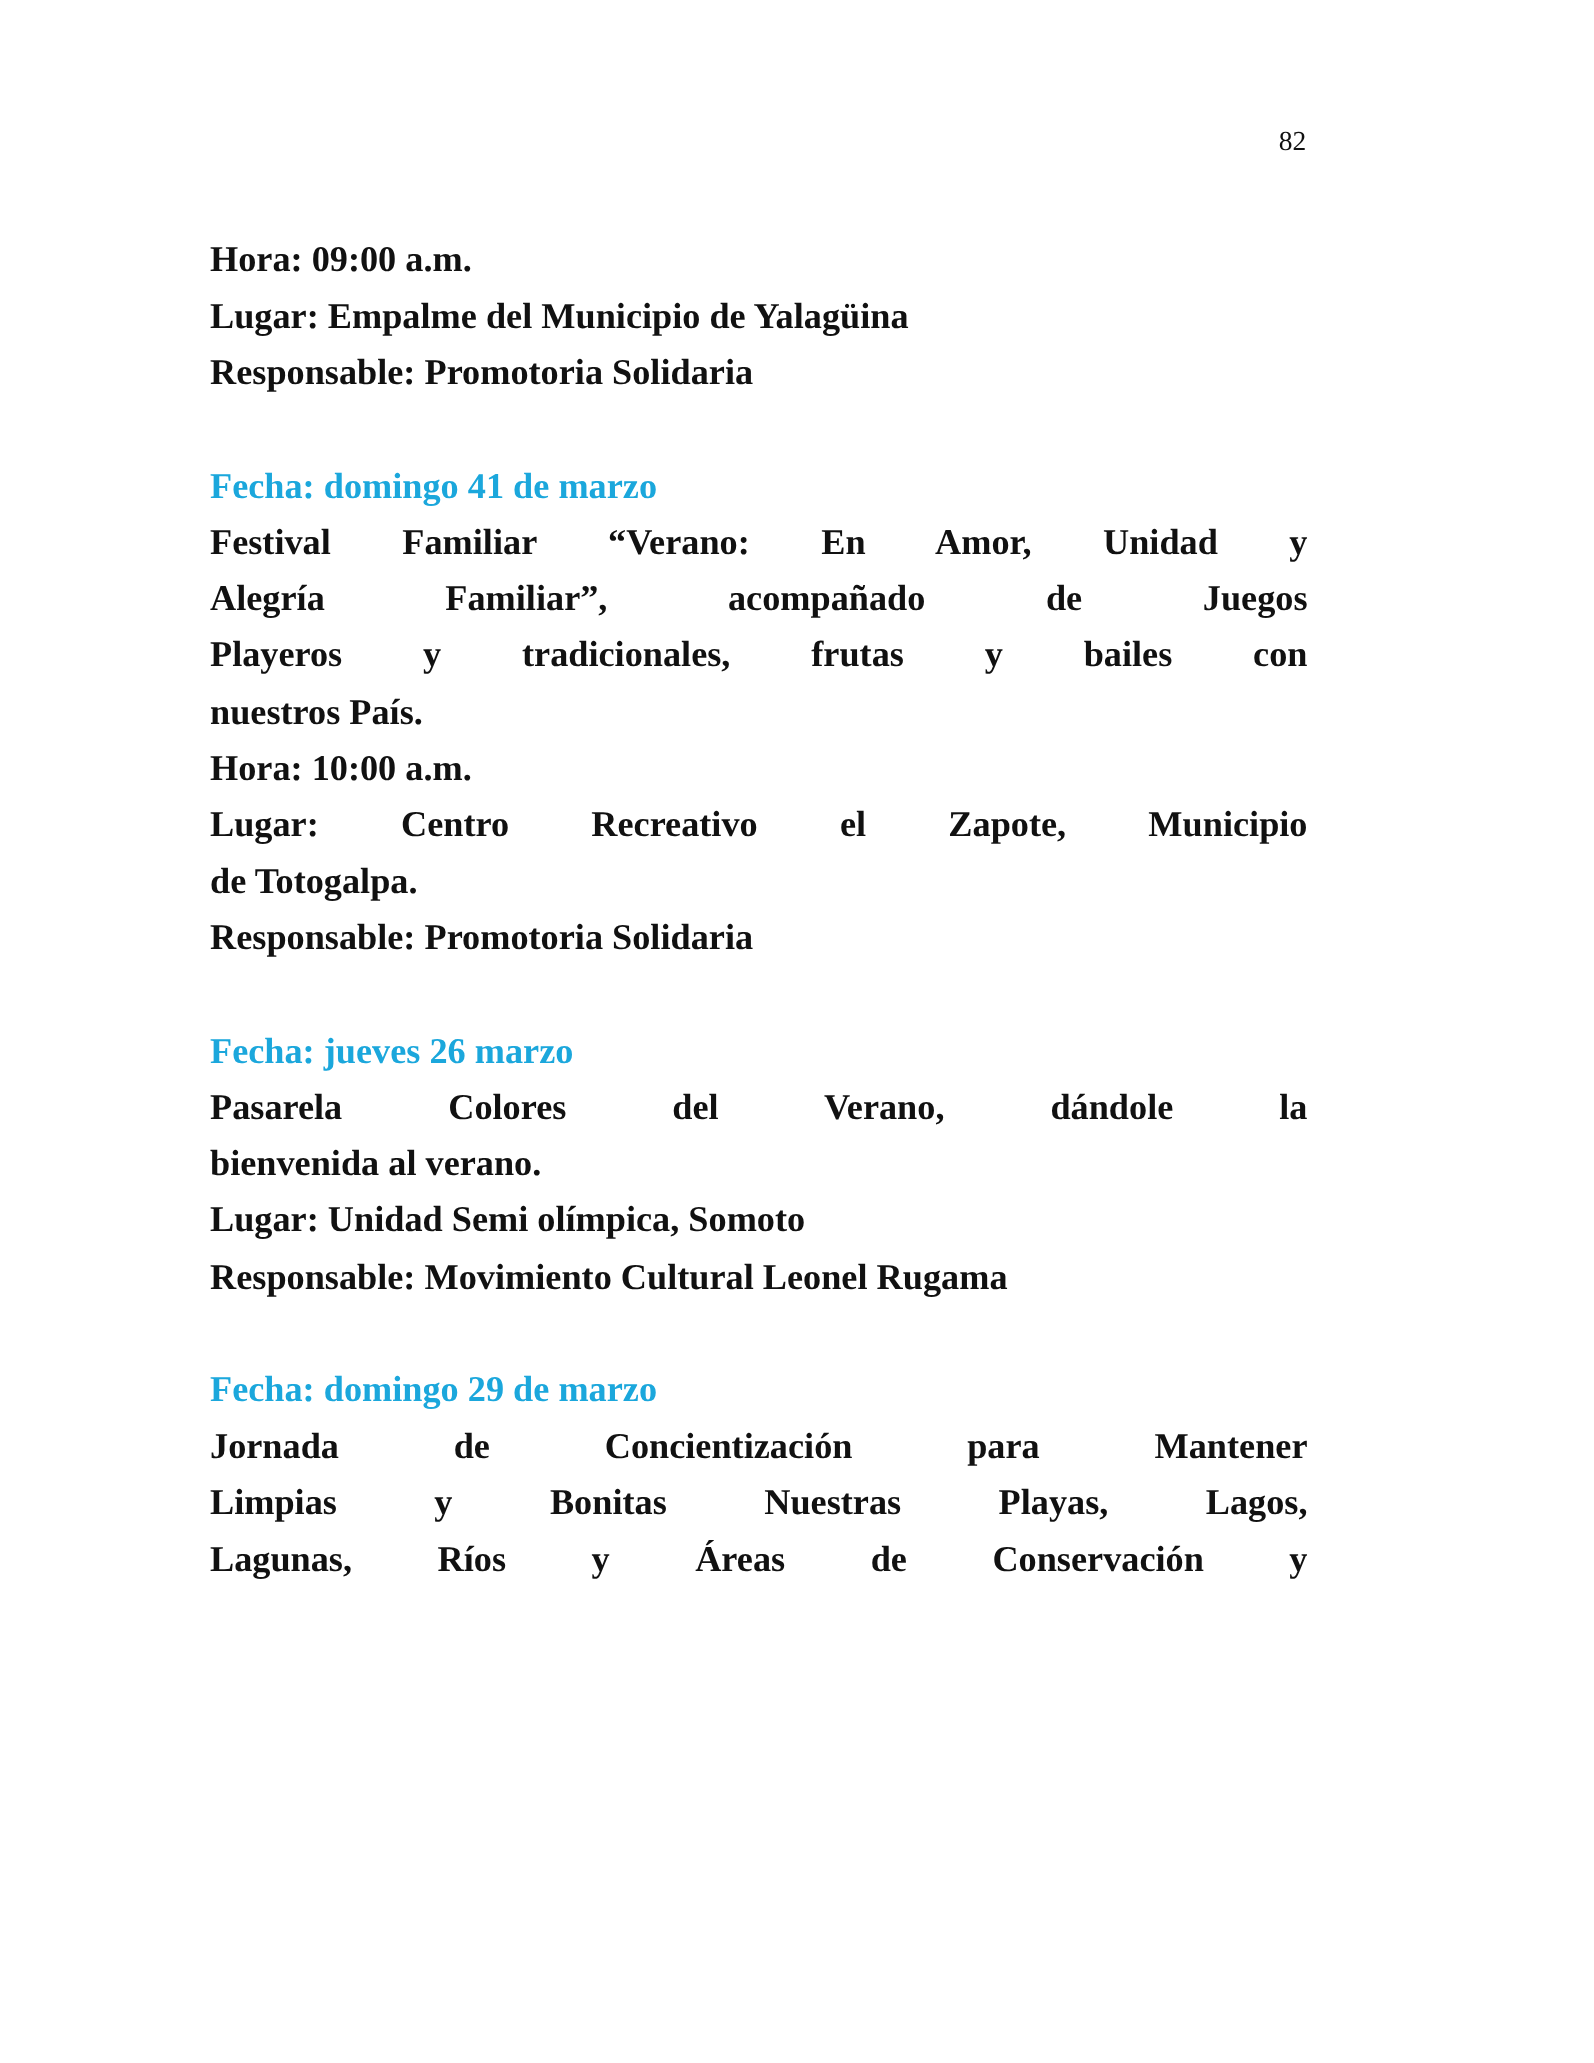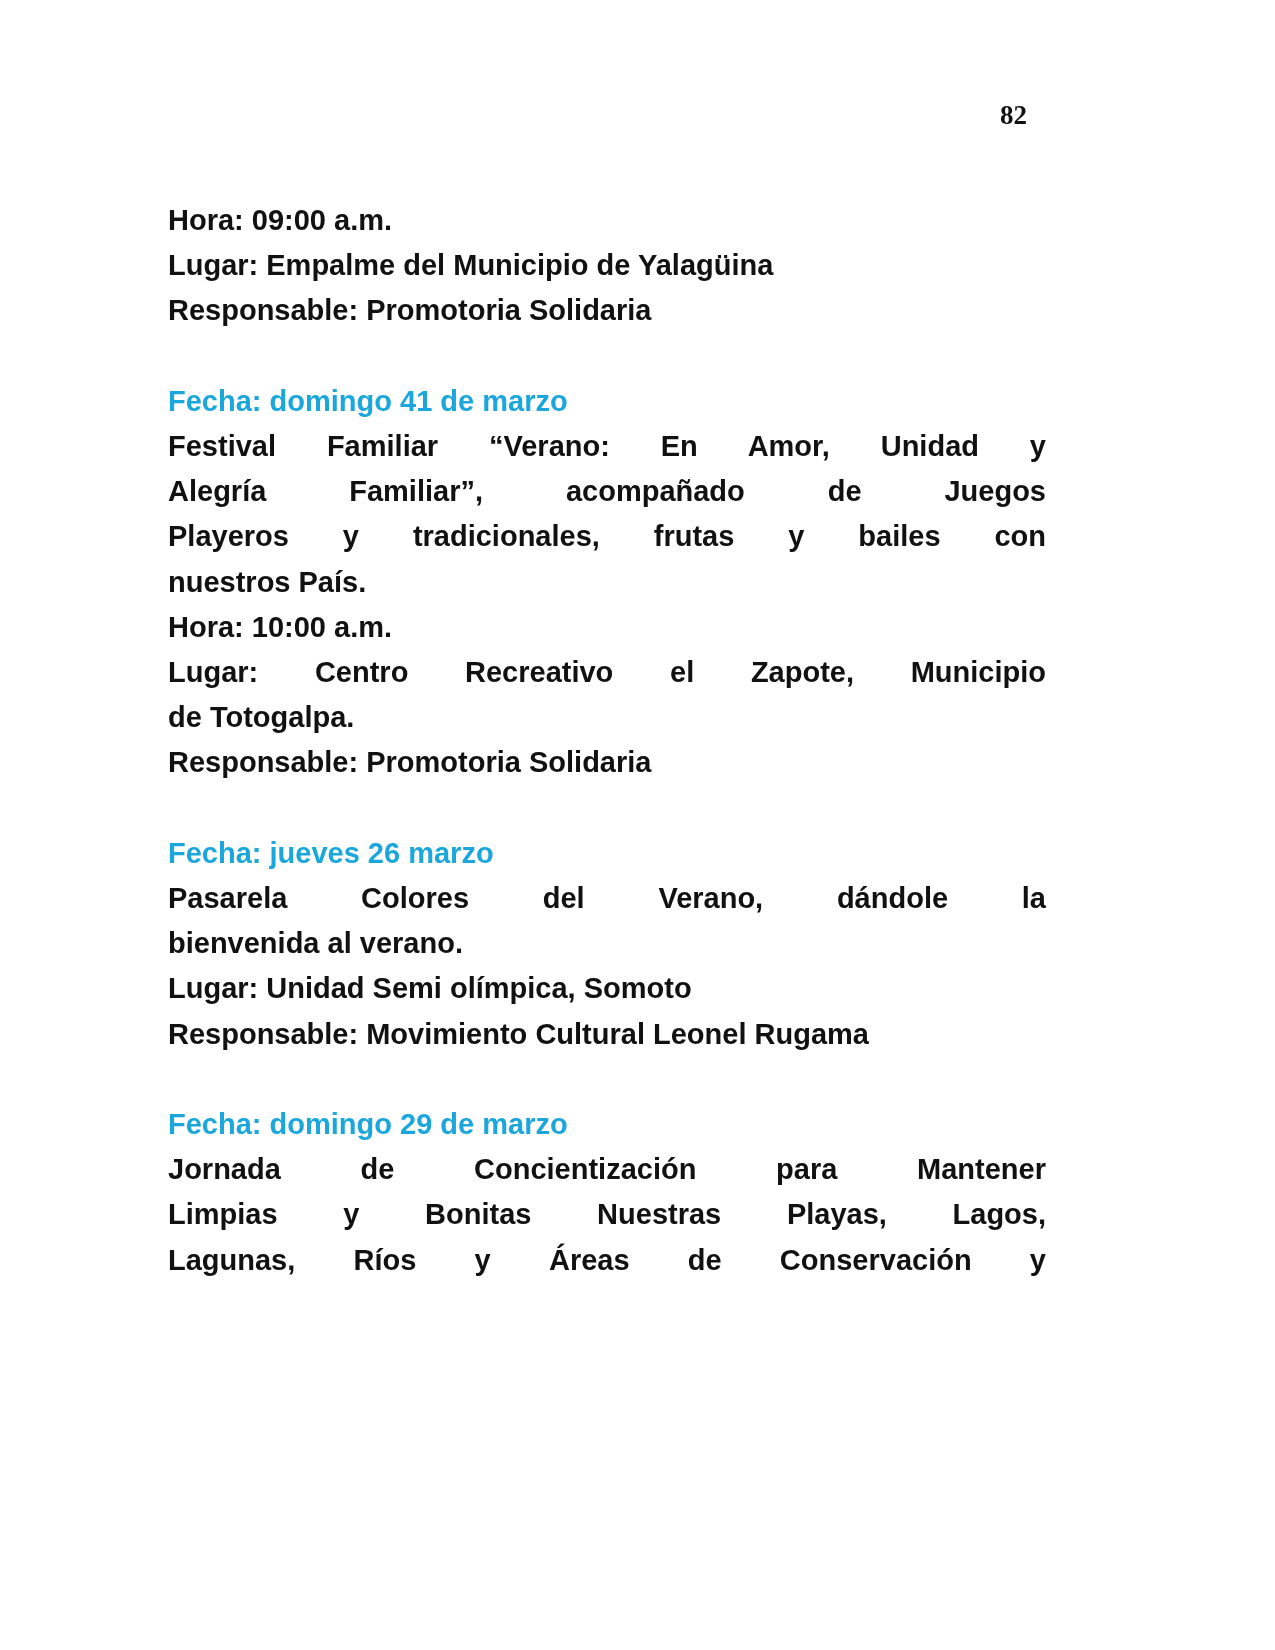--- a/index.html
+++ b/index.html
@@ -1,24 +1,24 @@
 <!DOCTYPE html>
 <html><head>
   <meta charset="utf-8">
   <style>
     html, body { margin: 0; padding: 0; background: #ffffff; }
     body { width: 1275px; height: 1650px; position: relative; overflow: hidden; }
     .page-number {
-      position: absolute; top: 100px; left: 1000px; width: 45px; 
-      font-family: "Liberation Serif", serif; font-weight: bold; font-size: 27px; color: #111;
+      position: absolute; top: 100px; left: 1000px; width: 45px; text-align: right;
+      font-family: "Liberation Serif", serif; font-weight: normal; font-size: 22px; color: #111;
     }
     .content {
       position: absolute; top: 186px; left: 168px; width: 878px;
-      font-family: Liberation Sans, sans-serif; font-weight: bold; font-size: 29px;
-      line-height: 45.2px; color: #111; margin-top: 12px;
+      font-family: Liberation Serif, serif; font-weight: bold; font-size: 29px;
+      line-height: 45.2px; color: #111;
     }
     .line { display: block; white-space: nowrap; }
     .justify { white-space: normal; text-align: justify; text-align-last: justify; }
     .heading { color: #1ba7dc; }
     .gap { height: 45.2px; }
   </style>
 </head>
 <body>
 
 <div class="page-number">82</div>

